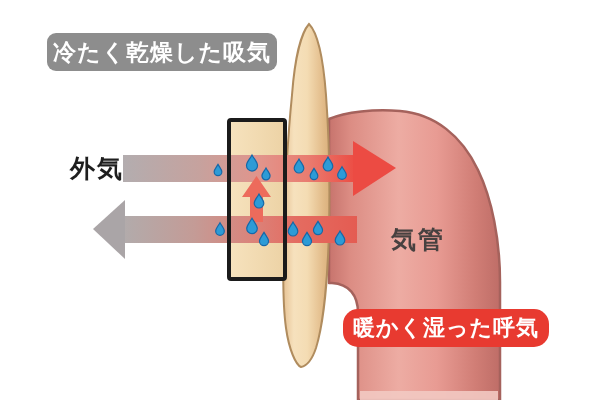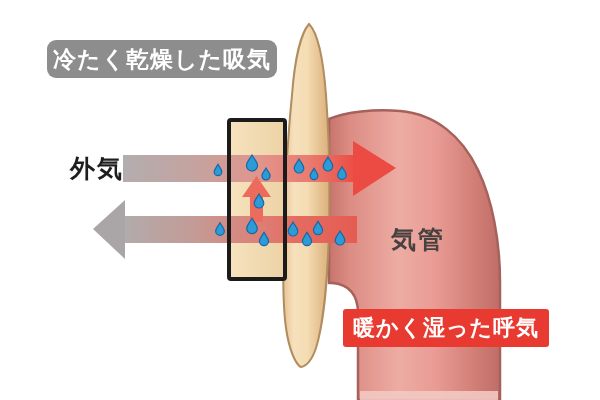--- a/index.html
+++ b/index.html
@@ -9,24 +9,24 @@
     font-family:"Liberation Sans","DejaVu Sans",sans-serif;
   }
   .canvas svg{position:absolute;left:0;top:0;}
   .pill{
     position:absolute;display:flex;align-items:center;justify-content:center;
     font-weight:700;white-space:nowrap;box-sizing:border-box;
   }
   .pill-inhale{
     left:47px;top:33px;width:230px;height:38px;border-radius:9px;
     background:var(--inhale-label-bg);color:var(--inhale-label-text);
-    font-size:23px;letter-spacing:1px;margin-top:7px;
+    font-size:23px;letter-spacing:1px;
   }
   .pill-exhale{
-    left:343px;top:309px;width:206px;height:38px;border-radius:3px;
+    left:343px;top:309px;width:206px;height:38px;border-radius:15px;
     background:var(--exhale-label-bg);color:var(--exhale-label-text);
     font-size:22px;letter-spacing:1px;
   }
   .txt{position:absolute;font-weight:700;line-height:1;}
   .txt-outside{left:70px;top:156px;font-size:25px;letter-spacing:2px;color:var(--outside-air-text);}
   .txt-trachea{left:391px;top:227px;font-size:25px;letter-spacing:2px;color:var(--trachea-text);}
 </style>
 </head>
 <body>
 

